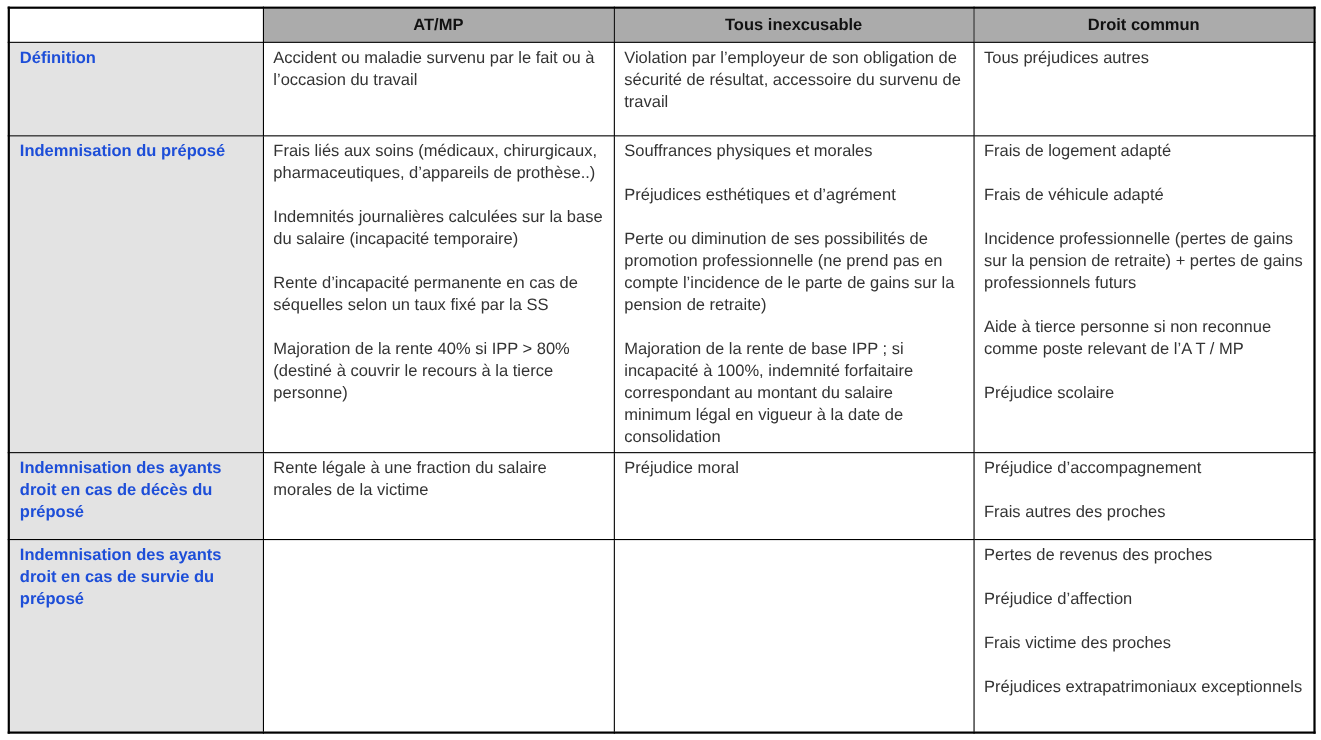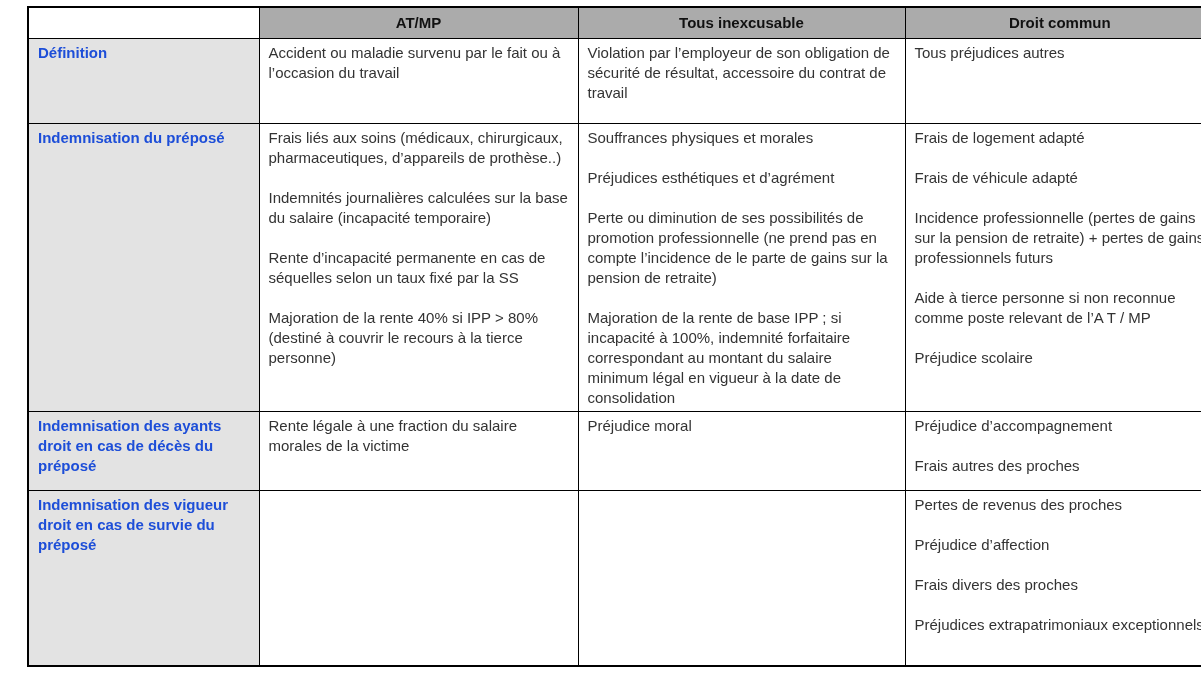--- a/index.html
+++ b/index.html
@@ -5,21 +5,20 @@
   html, body {
     margin: 0; padding: 0;
     width: 1201px; height: 673px;
     background: #ffffff;
     overflow: hidden;
   }
   .doc {
     position: relative;
     width: 1099px; height: 673px;
     background: #ffffff;
-    margin-left: 20px;
   }
   table.cmp {
     position: absolute;
     left: 7px; top: 6px;
     width: 1187px;
     border-collapse: collapse;
     table-layout: fixed;
     font-family: "Liberation Sans", sans-serif;
     font-size: 15px;
     line-height: 20px;
@@ -73,21 +72,21 @@
         <th class="corner"></th>
         <th>AT/MP</th>
         <th>Tous inexcusable</th>
         <th>Droit commun</th>
       </tr>
     </thead>
     <tbody>
       <tr class="r-definition">
         <td class="rowlabel">Définition</td>
         <td class="cell">Accident ou maladie survenu par le fait ou à l’occasion du travail</td>
-        <td class="cell">Violation par l’employeur de son obligation de sécurité de résultat, accessoire du contrat de travail</td>
+        <td class="cell">Violation par l’employeur de son obligation de sécurité de résultat, accessoire du survenu de travail</td>
         <td class="cell">Tous préjudices autres</td>
       </tr>
       <tr class="r-prepose">
         <td class="rowlabel">Indemnisation du préposé</td>
         <td class="cell">Frais liés aux soins (médicaux, chirurgicaux, pharmaceutiques, d’appareils de prothèse..)
 
 Indemnités journalières calculées sur la base du salaire (incapacité temporaire)
 
 Rente d’incapacité permanente en cas de séquelles selon un taux fixé par la SS
 
@@ -111,26 +110,26 @@
       </tr>
       <tr class="r-deces">
         <td class="rowlabel">Indemnisation des ayants droit en cas de décès du préposé</td>
         <td class="cell">Rente légale à une fraction du salaire morales de la victime</td>
         <td class="cell">Préjudice moral</td>
         <td class="cell">Préjudice d’accompagnement
 
 Frais autres des proches</td>
       </tr>
       <tr class="r-survie">
-        <td class="rowlabel">Indemnisation des vigueur droit en cas de survie du préposé</td>
+        <td class="rowlabel">Indemnisation des ayants droit en cas de survie du préposé</td>
         <td class="cell"></td>
         <td class="cell"></td>
         <td class="cell">Pertes de revenus des proches
 
 Préjudice d’affection
 
-Frais divers des proches
+Frais victime des proches
 
 Préjudices extrapatrimoniaux exceptionnels</td>
       </tr>
     </tbody>
   </table>
 </div>
 
 </body></html>

